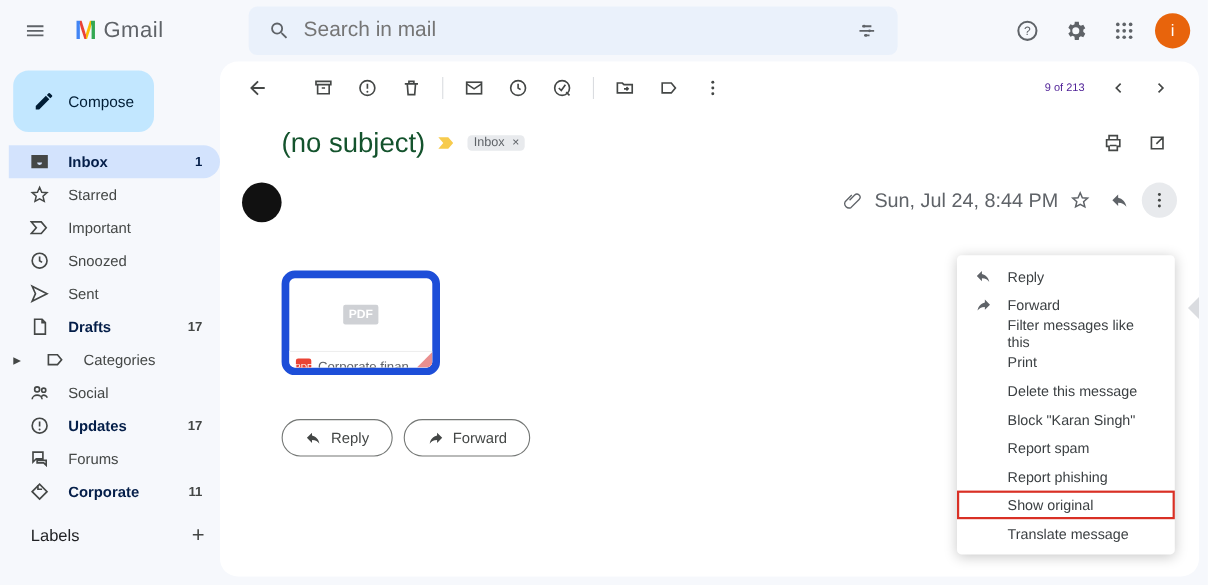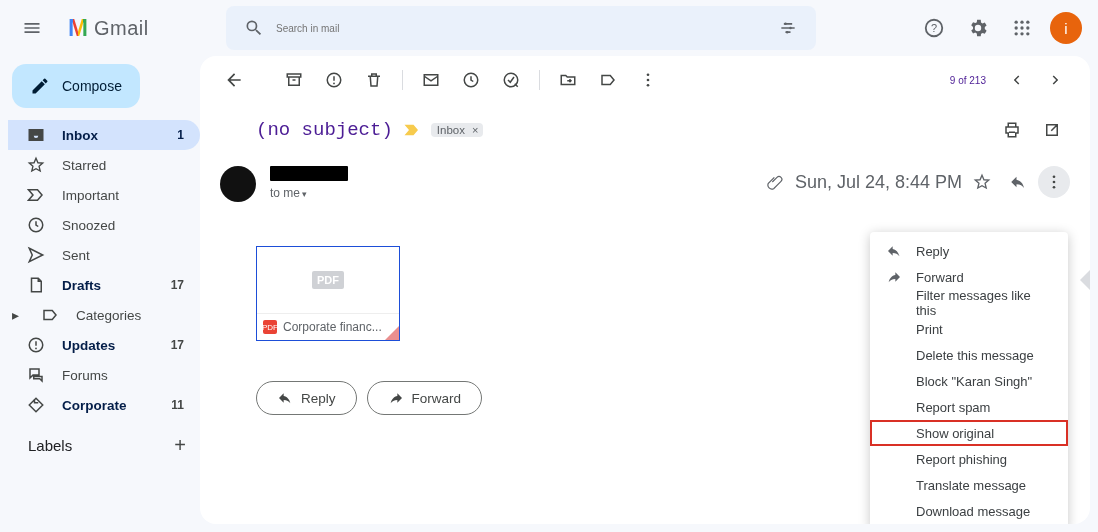--- a/index.html
+++ b/index.html
@@ -45,38 +45,38 @@
     background: #eaf1fb;
     border-radius: 8px;
     display: flex;
     align-items: center;
     padding: 0 8px;
   }
   .search-wrap .s-icon { width:40px; display:flex; justify-content:center; color:#5f6368;}
   .search-wrap input {
     flex: 1;
     border: none; background: transparent; outline: none;
-    font-size: 10px; color: #5f6368;
+    font-size: 19px; color: #5f6368;
   }
   .right-icons { display:flex; align-items:center; gap:4px; margin-left:auto;}
   .avatar-circle {
     width:32px; height:32px; border-radius:50%;
     background:#e8640c; color:#fff; display:flex; align-items:center; justify-content:center;
     font-weight:500; font-size:15px;
   }
   .body-area { display:flex; height:calc(532px - 56px); }
   .sidebar {
     width: 200px;
     padding: 4px 0 0 8px;
   }
   .compose-btn {
     display:flex; align-items:center; gap:12px;
     background:#c2e7ff;
     border-radius: 14px;
-    height:44px;
+    height:56px;
     padding: 0 18px;
     font-size:14px;
     font-weight:500;
     color:#001d35;
     width: fit-content;
     margin: 4px 0 12px 4px;
     cursor:pointer;
   }
   .nav-item {
     display:flex; align-items:center;
@@ -122,21 +122,21 @@
     color:#444746;
   }
   .tool-sep { width:1px; height:20px; background:#dadce0; margin: 0 6px;}
   .tool-right { margin-left:auto; display:flex; align-items:center; gap:4px;}
   .pager-text { font-size:10px; color:#4c1d95; margin-right:8px;}
   .subject-row {
     display:flex; align-items:center;
     padding: 8px 20px 4px 56px;
     gap:10px;
   }
-  .subject-text { font-size:19px; color:#4c1d95;font-family:Liberation Mono, monospace;}
+  .subject-text { font-size:25px; color:#14532d;}
   .imp-marker { color:#f7cb4d; font-size:16px;}
   .label-chip {
     display:inline-flex; align-items:center; gap:4px;
     background:#e8eaed; color:#5f6368;
     font-size:11.5px;
     border-radius:4px;
     padding: 1px 2px 1px 6px;
   }
   .label-chip .x { cursor:pointer; font-size:11px; padding:0 3px;}
   .subject-actions { margin-left:auto; display:flex; gap:4px;}
@@ -147,22 +147,22 @@
   }
   .sender-avatar { width:36px; height:36px; border-radius:50%; background:#111; margin-right:14px; flex-shrink:0;}
   .sender-block .sender-name { background:#000; color:#000; display:inline-block; width:78px; height:15px; border-radius:1px;}
   .recip-line { font-size:12px; color:#5f6368; margin-top:2px;}
   .recip-line .dd { font-size:9px; margin-left:2px;}
   .msg-meta { margin-left:auto; display:flex; align-items:center; gap:4px; color:#5f6368; font-size:18px; white-space:nowrap;}
   .meta-ic { width:32px; height:32px; display:flex; align-items:center; justify-content:center; cursor:pointer; color:#5f6368; border-radius:50%;}
   .attach-area { padding: 40px 0 20px 56px;}
   .attach-card {
     width:144px; height:95px;
-    border:1px solid #1d4ed8;
-    border-radius:0;
+    border:7px solid #1d4ed8;
+    border-radius:12px;
     position:relative;
     overflow:hidden;
   }
   .attach-thumb { height:66px; display:flex; align-items:center; justify-content:center;}
   .pdf-badge { background:#cfd1d5; color:#fff; font-size:11px; font-weight:700; padding:3px 5px; border-radius:2px;}
   .attach-foot {
     height:27px; display:flex; align-items:center; gap:6px;
     padding:0 6px; font-size:12px; color:#5f6368;
     border-top:1px solid #eee;
     background:#fff;
@@ -340,20 +340,30 @@
         </div>
         <div class="nav-item">
           <span style="width:12px;margin-left:-14px;color:#444746">▸</span>
           <span class="icn">
             <svg width="18" height="18" viewBox="0 0 24 24">
               <path fill="#444746" d="M4 6h11l5 6-5 6H4z" fill-opacity="0" stroke="#444746" stroke-width="2"></path>
             </svg>
           </span>
           <span class="lbl">Categories</span>
         </div>
+        <div class="nav-item">
+          <span class="icn">
+            <svg width="18" height="18" viewBox="0 0 24 24">
+              <circle cx="9" cy="8" r="3" fill="none" stroke="#444746" stroke-width="2"></circle>
+              <circle cx="17" cy="9" r="2.5" fill="none" stroke="#444746" stroke-width="2"></circle>
+              <path d="M3 20c0-3 3-5 6-5s6 2 6 5M14 18c0-2 2-3 3-3s4 1 4 3" fill="none" stroke="#444746" stroke-width="2"></path>
+            </svg>
+          </span>
+          <span class="lbl">Social</span>
+        </div>
         <div class="nav-item bold">
           <span class="icn">
             <svg width="18" height="18" viewBox="0 0 24 24">
               <circle cx="12" cy="12" r="9" fill="none" stroke="#444746" stroke-width="2"></circle>
               <line x1="12" y1="7" x2="12" y2="13" stroke="#444746" stroke-width="2"></line>
               <circle cx="12" cy="16.5" r="1.2" fill="#444746"></circle>
             </svg>
           </span>
           <span class="lbl">Updates</span>
           <span class="cnt">17</span>
@@ -484,26 +494,20 @@
         <div class="tool-btn">
             <svg width="18" height="18" viewBox="0 0 24 24">
               <path fill="none" stroke="#444746" stroke-width="2" d="M5 5h14v14H5zM13 5h6v6M19 5l-8 8"></path>
             </svg>
           </div>
       </div>
     </div>
 
     <div class="msg-header">
       <div class="sender-avatar"></div>
-      <div class="sender-block">
-        <div class="sender-name"></div>
-        <div class="recip-line">
-          <span>to me</span><span class="dd">▾</span>
-        </div>
-      </div>
       <div class="msg-meta">
         <span class="meta-ic">
             <svg width="16" height="16" viewBox="0 0 24 24">
               <path fill="none" stroke="#5f6368" stroke-width="1.8" d="M8 12l7-7a4 4 0 016 6L10 22a6 6 0 01-8-8l9-9"></path>
             </svg>
           </span>
         <span>Sun, Jul 24, 8:44 PM</span>
         <span class="meta-ic">
             <svg width="18" height="18" viewBox="0 0 24 24">
               <path fill="none" stroke="#5f6368" stroke-width="1.8" d="M12 3l2.6 6 6.4.5-4.9 4.3 1.5 6.2L12 17l-5.6 3 1.5-6.2L3 9.5l6.4-.5z"></path>
@@ -582,33 +586,29 @@
           <span>Delete this message</span>
         </div>
         <div class="menu-item">
           <span class="mi-ic"></span>
           <span>Block "Karan Singh"</span>
         </div>
         <div class="menu-item">
           <span class="mi-ic"></span>
           <span>Report spam</span>
         </div>
+        <div class="menu-item">
+          <span class="mi-ic"></span>
+          <span>Report phishing</span>
+        </div>
         <div class="menu-item highlight">
           <span class="mi-ic"></span>
           <span>Show original</span>
         </div>
         <div class="menu-item">
           <span class="mi-ic"></span>
-          <span>Report phishing</span>
-        </div>
-        <div class="menu-item">
-          <span class="mi-ic"></span>
           <span>Translate message</span>
-        </div>
-        <div class="menu-item">
-          <span class="mi-ic"></span>
-          <span>Download message</span>
         </div>
       </div>
 
     <div class="carat-tl"></div>
   </div>
 </div>
 
 </body></html>

